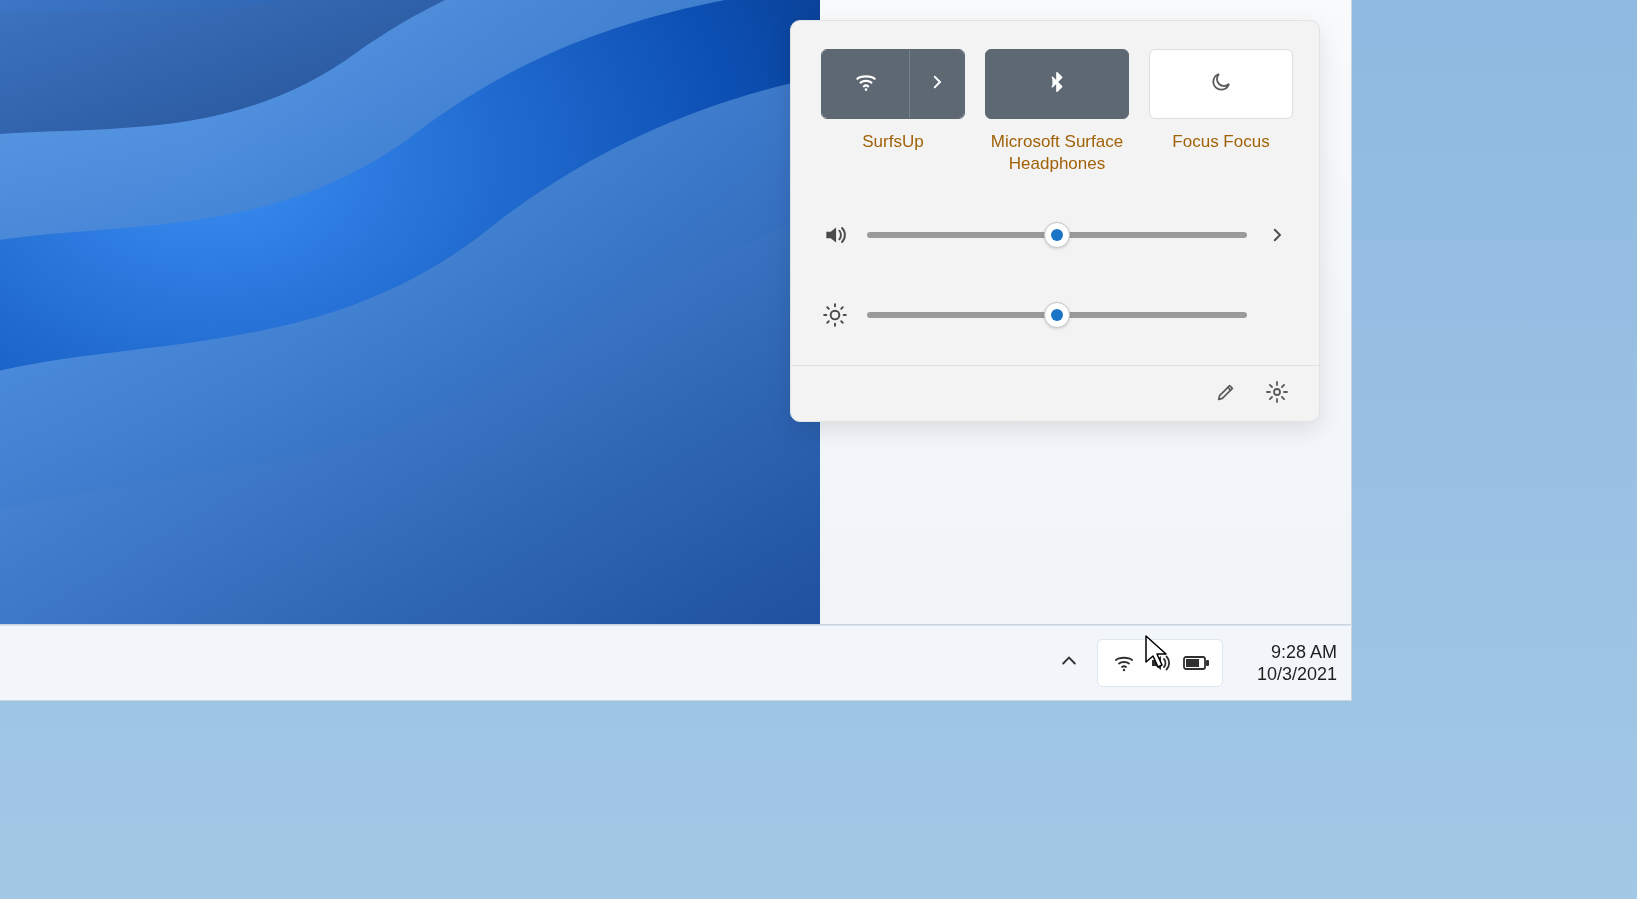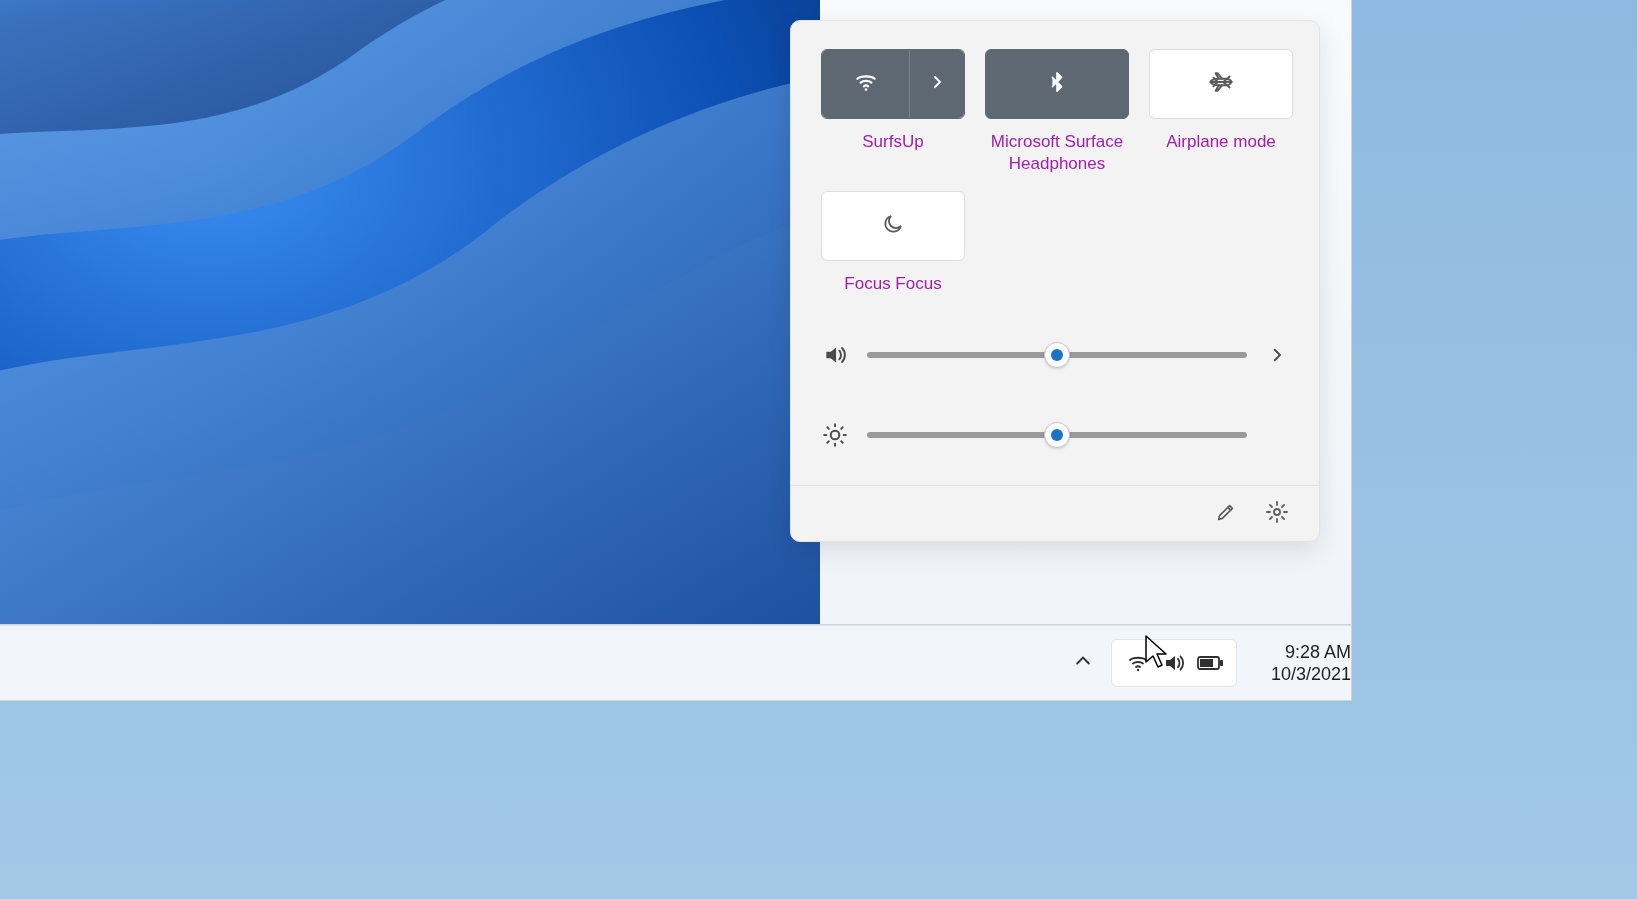--- a/index.html
+++ b/index.html
@@ -99,21 +99,21 @@
     width: 54px;
     background: #5e6873;
     display:flex; align-items:center; justify-content:center;
     cursor:pointer;
   }
   .tile-split svg { stroke:#fff; }
   
   .tile-label {
     margin-top: 12px;
     font-size: 17px;
-    color: #a21caf;
+    color: #a16207;
     text-align: center;
     line-height: 1.3;
   }
   
   .tile-chevron {
     position:absolute;
     right:10px;
     top:50%;
     transform:translateY(-50%);
   }
@@ -175,20 +175,21 @@
     top:625px;
     width:1352px;
     height:76px;
     background:#f2f6fa;
     border-top:1px solid #dde4ec;
     border-right:1px solid #c9d4df;
     border-bottom:1px solid #c9d4df;
     display:flex;
     align-items:center;
     justify-content:flex-end;
+    padding-right:14px;
     gap:8px;
   }
   
   .tray-caret {
     width:40px; height:40px;
     display:flex; align-items:center; justify-content:center;
     cursor:pointer;
   }
   
   .tray-group {
@@ -287,33 +288,20 @@
         <div class="tile-btn active">
           <span>
             <svg width="22" height="22" viewBox="0 0 24 24" fill="none" stroke="#fff" stroke-width="1.8" stroke-linejoin="round" stroke-linecap="round">
               <path d="M7 7 L17 17 L12 22 L12 2 L17 7 L7 17"></path>
             </svg>
           </span>
         </div>
         <div class="tile-label">Microsoft Surface Headphones</div>
       </div>
 
-      <div class="qs-tile">
-        <div class="tile-btn">
-          <span>
-            <svg width="26" height="26" viewBox="0 0 24 24" fill="none" stroke-width="1.8" stroke-linejoin="round" stroke-linecap="round">
-              <path d="M3 12 L21 12 M14 12 L20 7 M14 12 L20 17 M9 12 L5 8 M9 12 L5 16 M3 12 L5 12"></path>
-              <path d="M2 12 C 2 12, 4 9, 10 9 L 17 9 C 20 9, 22 12, 22 12 C 22 12, 20 15, 17 15 L 10 15 C 4 15, 2 12, 2 12 Z" fill="none"></path>
-              <path d="M10 9 L 7 4 L 9 4 L 13 9"></path>
-              <path d="M10 15 L 7 20 L 9 20 L 13 15"></path>
-            </svg>
-          </span>
-        </div>
-        <div class="tile-label">Airplane mode</div>
-      </div>
 
 
       <div class="qs-tile">
         <div class="tile-btn">
           <span>
             <svg width="24" height="24" viewBox="0 0 24 24" fill="none" stroke-width="1.8" stroke-linecap="round">
               <path d="M20 14 A8 8 0 1 1 10 4 A6 6 0 0 0 20 14 Z"></path>
             </svg>
           </span>
         </div>

